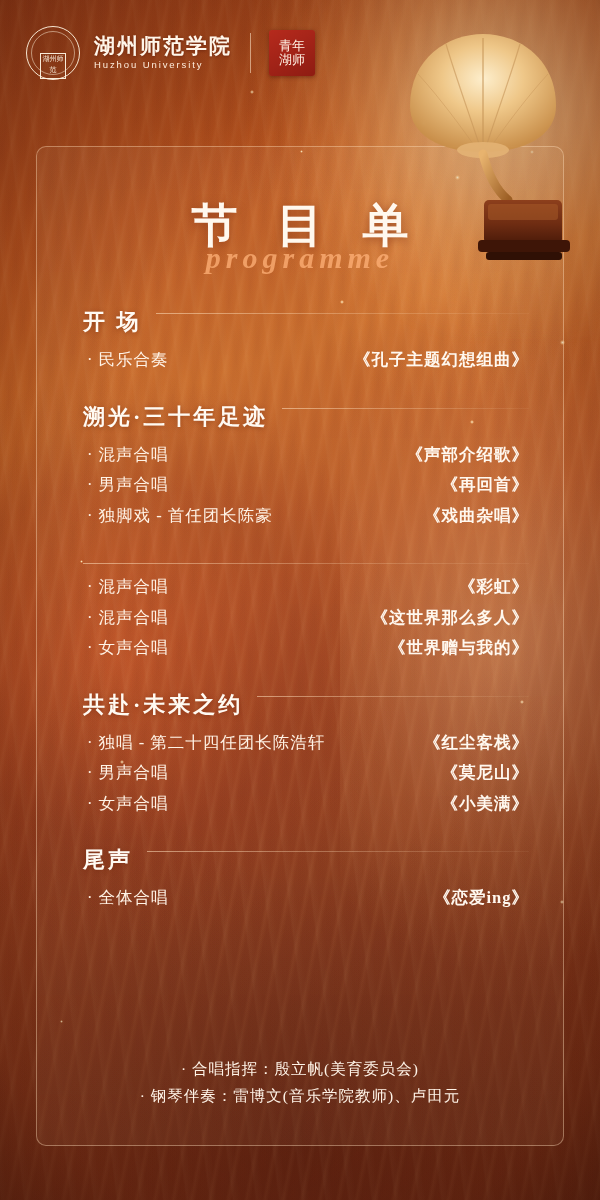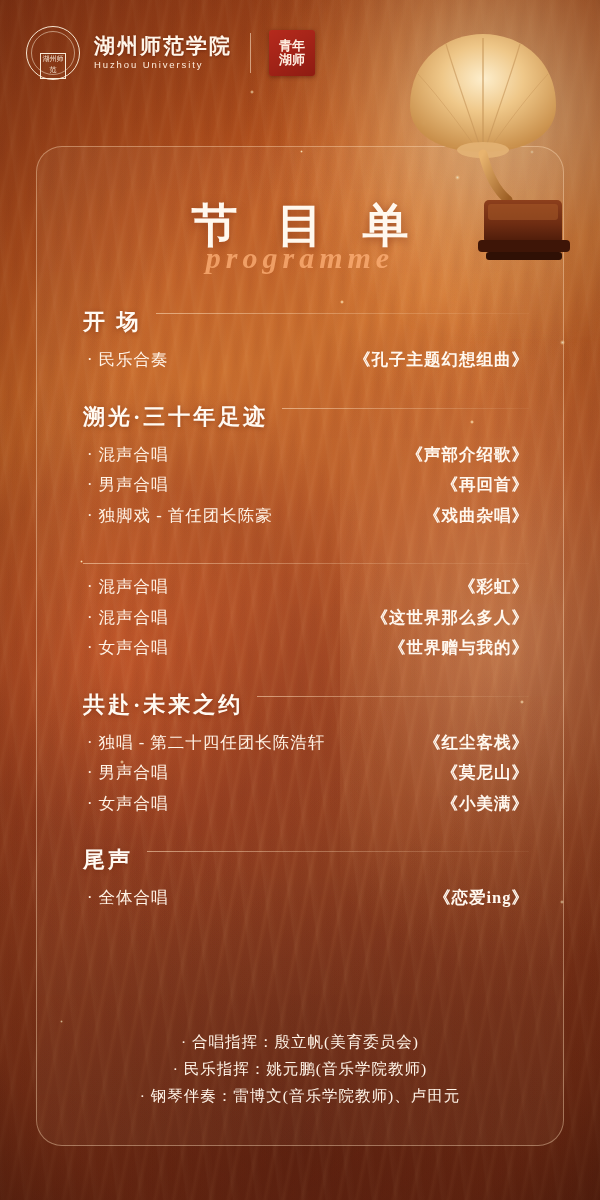--- a/index.html
+++ b/index.html
@@ -153,41 +153,41 @@
     color: #fff0e2;
     font-size: 13px;
     line-height: 14px;
     display: flex;
     align-items: center;
     justify-content: center;
     text-align: center;
     letter-spacing: 0px;
     padding: 13px;
     box-sizing: border-box;
-    font-weight: 700;
+    font-weight: 400;
     box-shadow: 0 1px 4px rgba(70, 15, 6, 0.5);
   }
   .redstamp span { display: block; }
 
   
   .gramo {
     position: absolute;
     right: 22px; top: 34px;
     width: 190px; height: 260px;
     z-index: 7;
     pointer-events: none;
   }
 
   
   .card {
     position: absolute;
     left: 36px; top: 146px;
     width: 528px; height: 1000px;
     border: 1px solid rgba(255, 226, 190, 0.40);
-    border-radius: 26px;
+    border-radius: 10px;
     background: linear-gradient(180deg, rgba(255, 235, 205, 0.055) 0%, rgba(255, 220, 180, 0.03) 50%, rgba(255, 210, 170, 0.05) 100%);
     box-sizing: border-box;
     z-index: 6;
   }
 
   .title-wrap {
     position: absolute;
     left: 0; right: 0; top: 48px;
     text-align: center;
   }
@@ -460,20 +460,19 @@
           <div class="item-left">· 全体合唱</div>
           <div class="item-dots"></div>
           <div class="item-right">《恋爱ing》</div>
         </div>
       </div>
 
     </div>
 
     <div class="credits">
       <div>· 合唱指挥：殷立帆(美育委员会)</div>
-      <div>· 民乐指挥：姚元鹏(音乐学院教师)</div>
       <div>· 钢琴伴奏：雷博文(音乐学院教师)、卢田元</div>
     </div>
 
   </div>
 
   <div class="vignette"></div>
 </div>
 
 </body></html>

